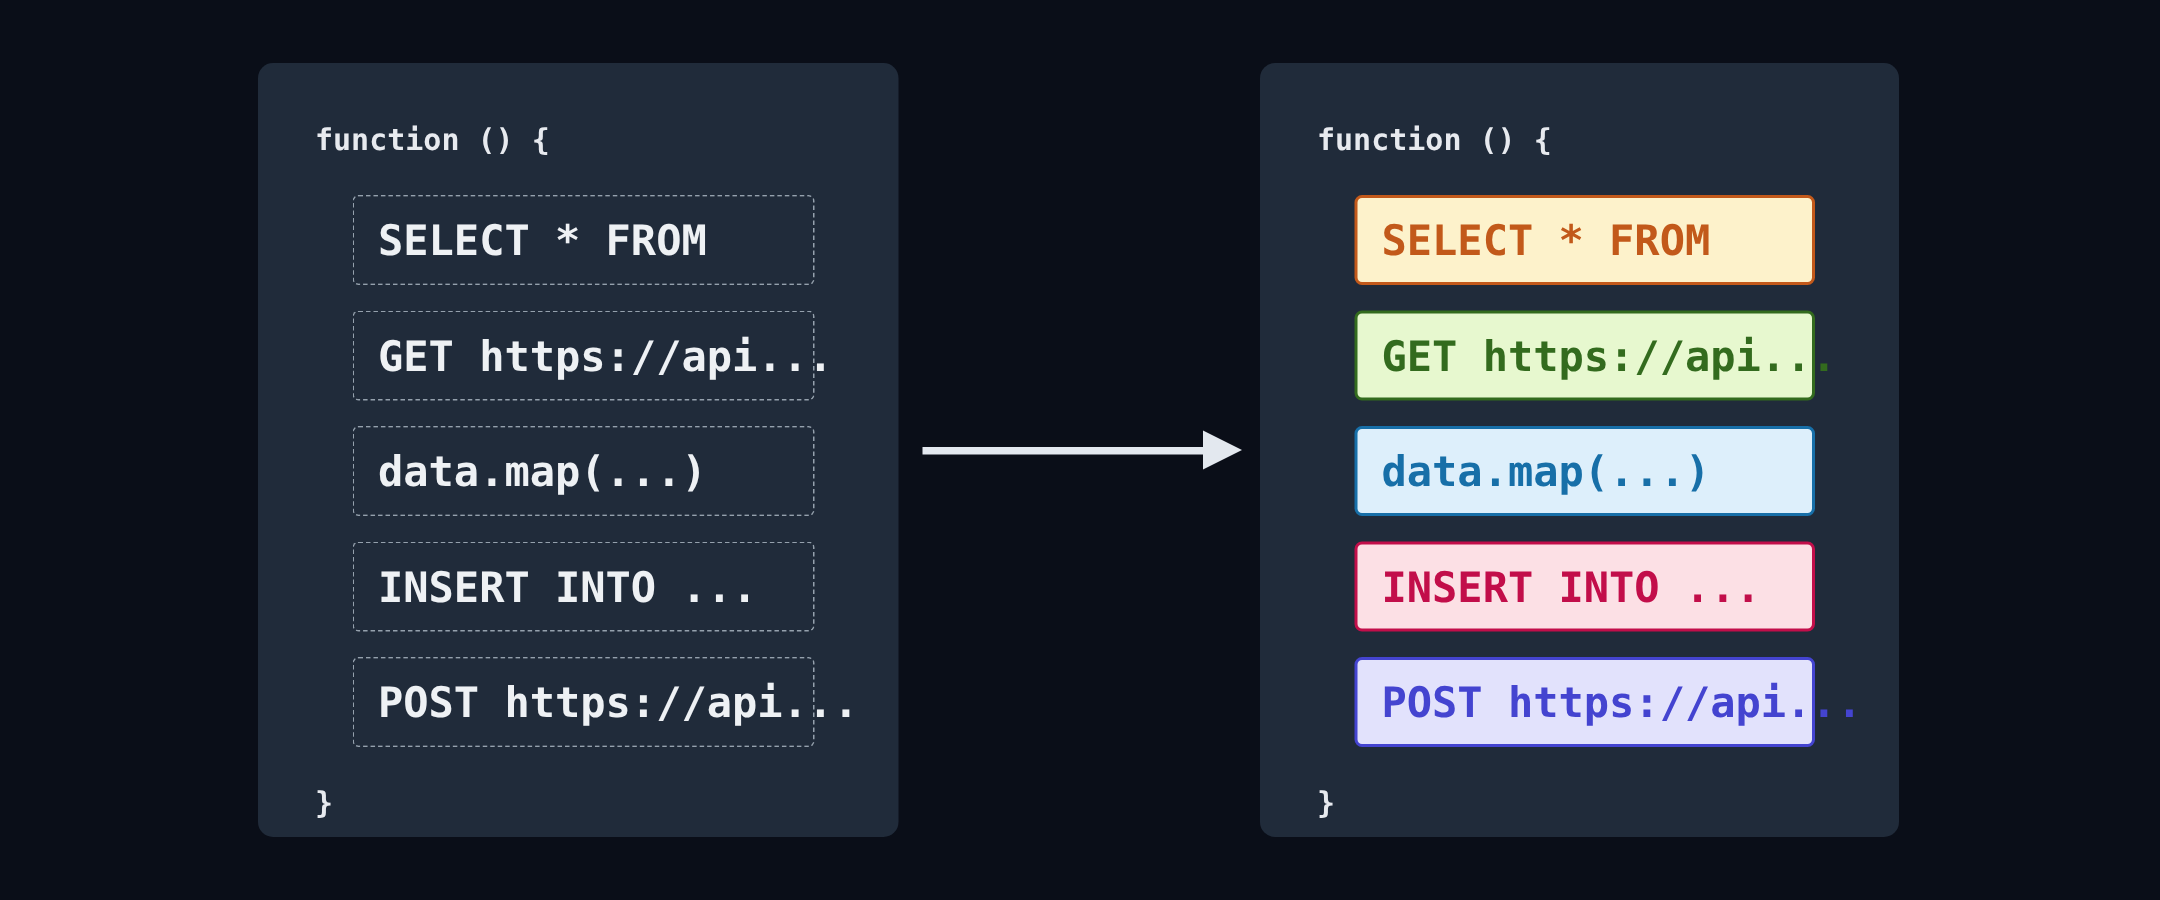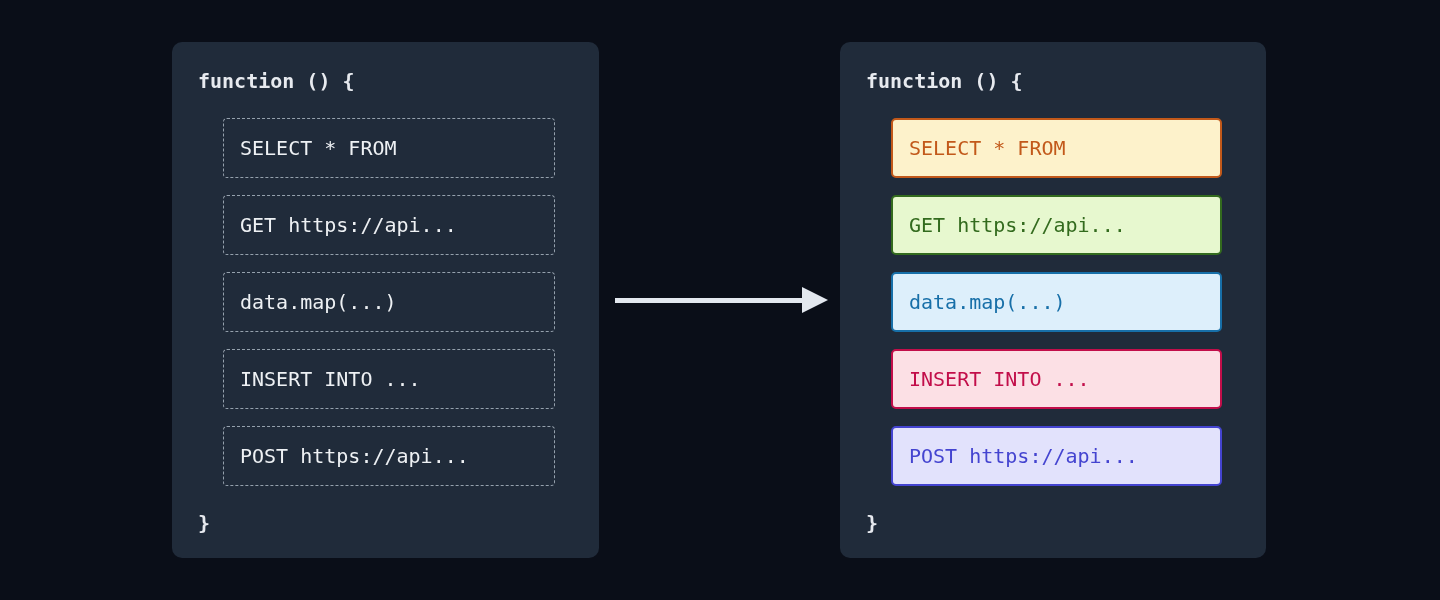--- a/index.html
+++ b/index.html
@@ -18,21 +18,21 @@
     width: 1440px;
     height: 600px;
   }
   .panel {
     position: absolute;
     top: 42px;
     height: 516px;
     background: var(--panel-bg, #202b3a);
     border-radius: 10px;
     box-sizing: border-box;
-    padding: 26px;
+    padding: 38px;
   }
   .panel.left  { left: 172px; width: 427px; }
   .panel.right { left: 840px; width: 426px; }
   .fn-line {
     font-size: 20px;
     font-weight: bold;
     line-height: 26px;
     color: var(--panel-text, #e7eaef);
     white-space: pre;
   }
@@ -42,22 +42,22 @@
     display: flex;
     flex-direction: column;
     gap: 17px;
   }
   .box {
     height: 60px;
     box-sizing: border-box;
     display: flex;
     align-items: center;
     padding: 0 16px;
-    font-size: 20px;
-    font-weight: normal;
+    font-size: 28px;
+    font-weight: bold;
     white-space: pre;
     border-radius: 5px;
   }
   .box.dashed {
     border: 1px dashed var(--dashed-border, #95a1ad);
     color: var(--dashed-text, #eef1f4);
     border-radius: 4px;
   }
   .box.solid {
     border: 2px solid currentColor;

